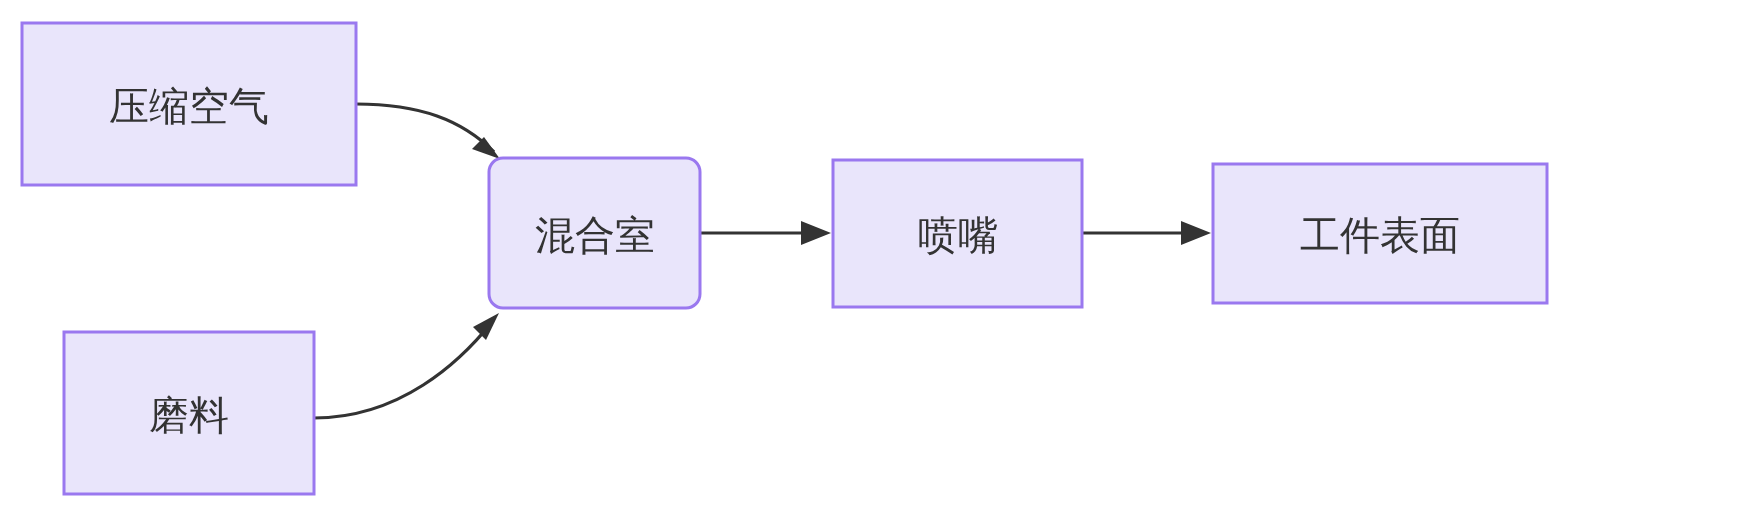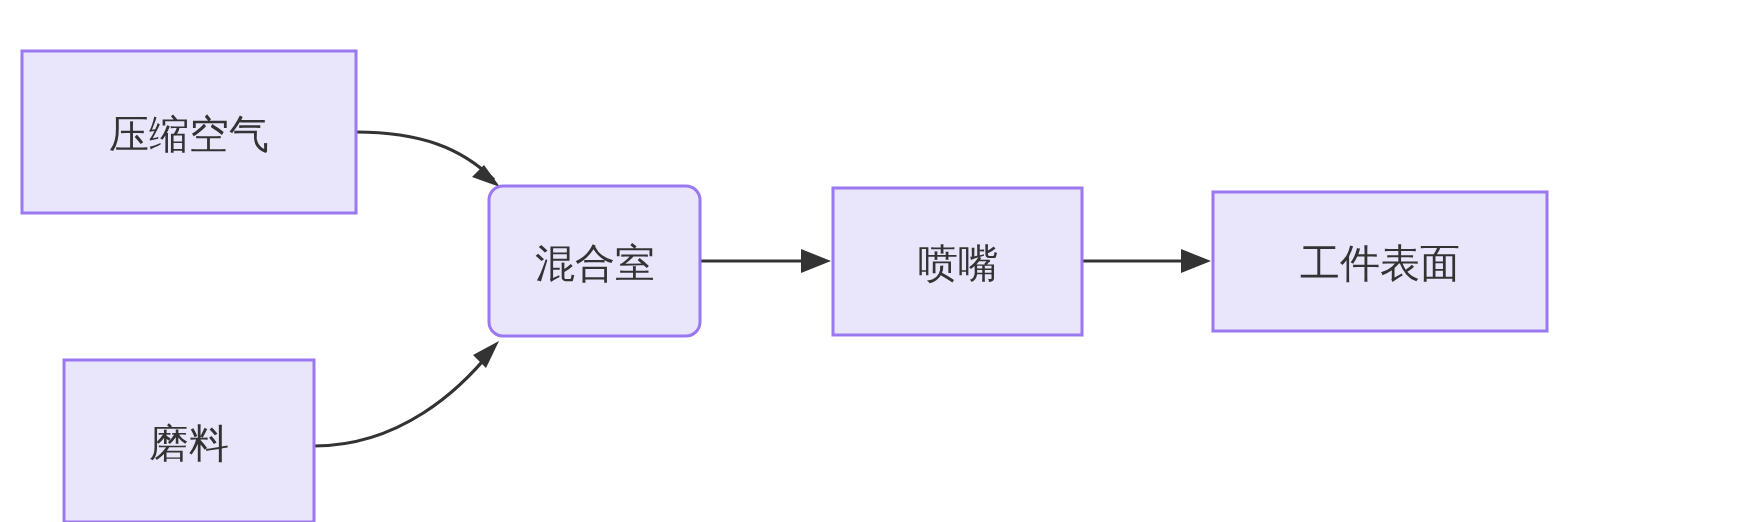--- a/index.html
+++ b/index.html
@@ -11,21 +11,20 @@
     width: 1752px;
     height: 522px;
     overflow: hidden;
     font-family: "Liberation Sans", "DejaVu Sans", sans-serif;
   }
   #diagram-root {
     position: relative;
     width: 1752px;
     height: 494px;
     background: #ffffff;
-    margin-top: 28px;
   }
   svg.flow-canvas {
     position: absolute;
     top: 0;
     left: 0;
     width: 1752px;
     height: 522px;
     display: block;
   }
   .node-rect {

